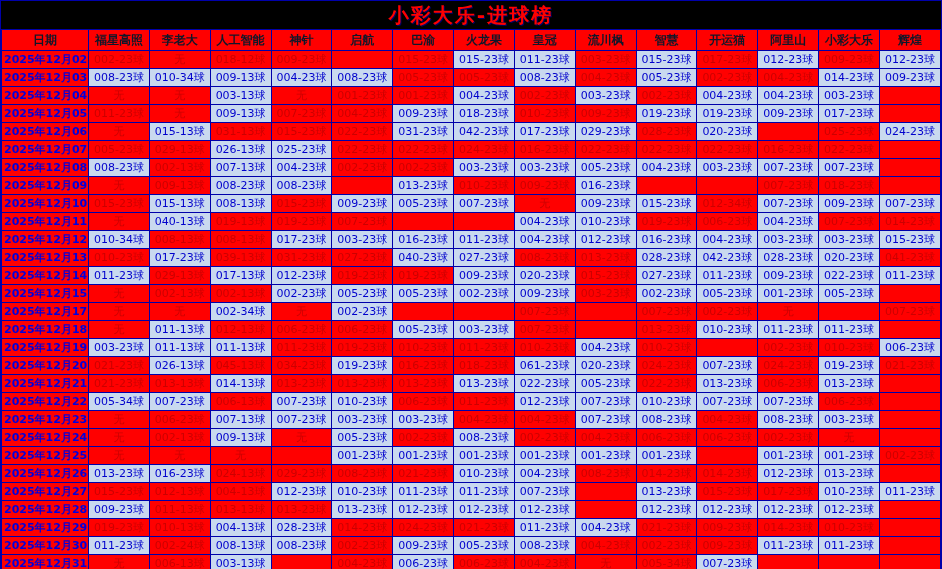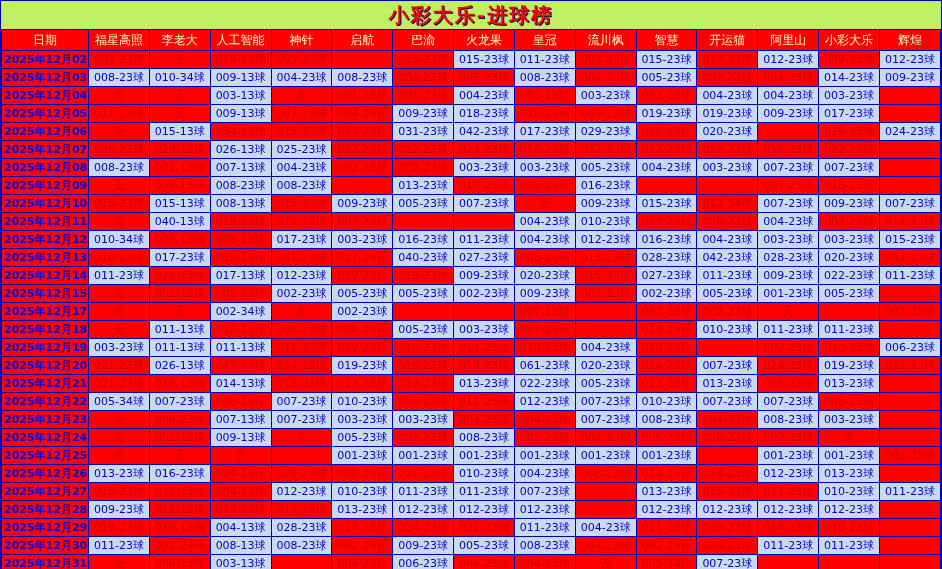--- a/index.html
+++ b/index.html
@@ -19,21 +19,21 @@
     height: 569px;
     background: #0000cc;
     box-sizing: border-box;
     border: 1px solid #0000aa;
   }
   #title-bar {
     height: 28px;
     display: flex;
     align-items: center;
     justify-content: center;
-    background: #bef264;
+    background: #000000;
   }
   #title-text {
     color: #ff0000;
     font-size: 20px;
     font-weight: bold;
     letter-spacing: 2px;
     font-family: "DejaVu Sans", sans-serif;
     text-shadow: 1px 1px 0 #000066;
   }
   table {
@@ -46,22 +46,22 @@
     font-size: 11px;
     height: 17px;
     padding: 0 1px;
     text-align: center;
     white-space: nowrap;
     overflow: hidden;
     font-family: "DejaVu Sans", "Liberation Sans", sans-serif;
   }
   thead th {
     background: #ff0000;
-    color: #fef9c3;
-    font-weight: normal;
+    color: #0f172a;
+    font-weight: bold;
     font-size: 12px;
     height: 20px;
   }
   td.date {
     background: #ff0000;
     color: #0000dd;
     font-weight: bold;
     font-size: 11px;
     text-align: left;
     padding-left: 2px;
@@ -174,21 +174,21 @@
           <td class="blue">019-23球</td>
           <td class="blue">019-23球</td>
           <td class="blue">009-23球</td>
           <td class="blue">017-23球</td>
           <td class="empty"></td>
         </tr>
         <tr>
           <td class="date col-date">2025年12月06日</td>
           <td class="red">无</td>
           <td class="blue">015-13球</td>
-          <td class="red">054-13球</td>
+          <td class="red">031-13球</td>
           <td class="red">015-23球</td>
           <td class="red">022-23球</td>
           <td class="blue">031-23球</td>
           <td class="blue">042-23球</td>
           <td class="blue">017-23球</td>
           <td class="blue">029-23球</td>
           <td class="red">028-23球</td>
           <td class="blue">020-23球</td>
           <td class="empty"></td>
           <td class="red">025-23球</td>

